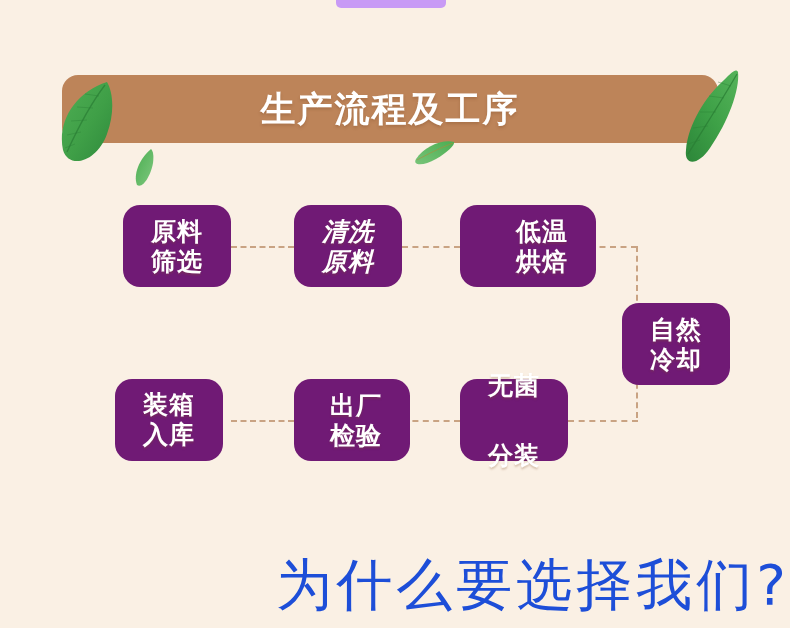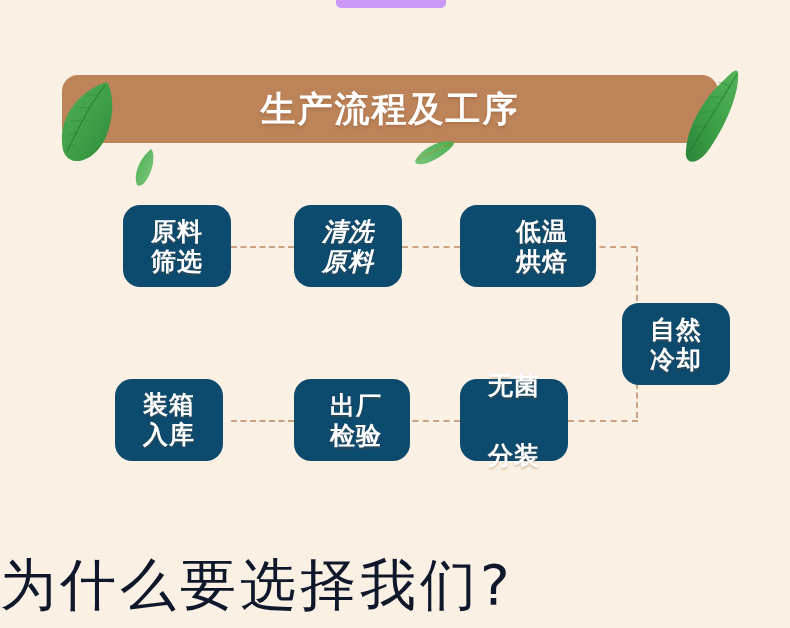--- a/index.html
+++ b/index.html
@@ -66,21 +66,21 @@
     position: absolute;
     pointer-events: none;
   }
   .leaf svg { display: block; }
 
   
   .flow-box {
     position: absolute;
     width: 108px;
     height: 82px;
-    background: #0c4a6e;
+    background: #701a75;
     border-radius: 17px;
     display: flex;
     flex-direction: column;
     align-items: center;
     justify-content: center;
     color: #ffffff;
     font-size: 25px;
     font-weight: bold;
     line-height: 1.22;
     letter-spacing: 1px;
@@ -102,22 +102,22 @@
     border-left: 2px dashed #c9a383;
     z-index: 1;
   }
 
   
   .bottom-heading {
     position: absolute;
     left: 0;
     top: 548px;
     width: 790px;
-    text-align: left;
-    color: #0f172a;
+    text-align: right;
+    color: #1d4ed8;
     font-size: 56px;
     font-weight: normal;
     letter-spacing: 4px;
     white-space: nowrap;
     font-family: "DejaVu Sans", "Liberation Sans", sans-serif;
   }
 </style>
 </head>
 <body>
 

